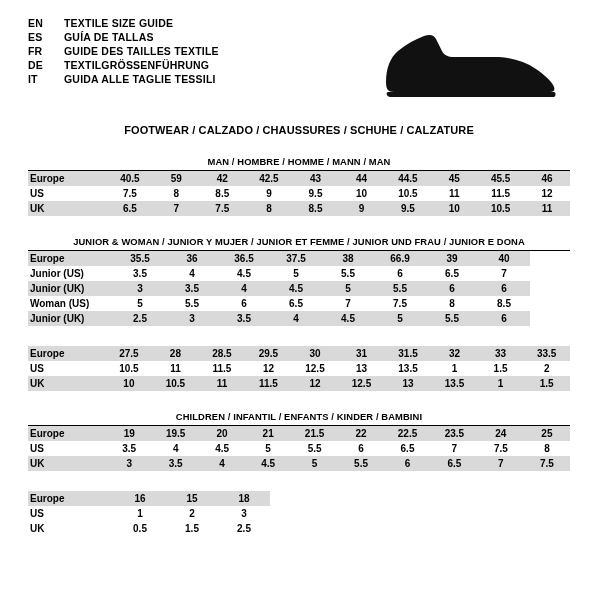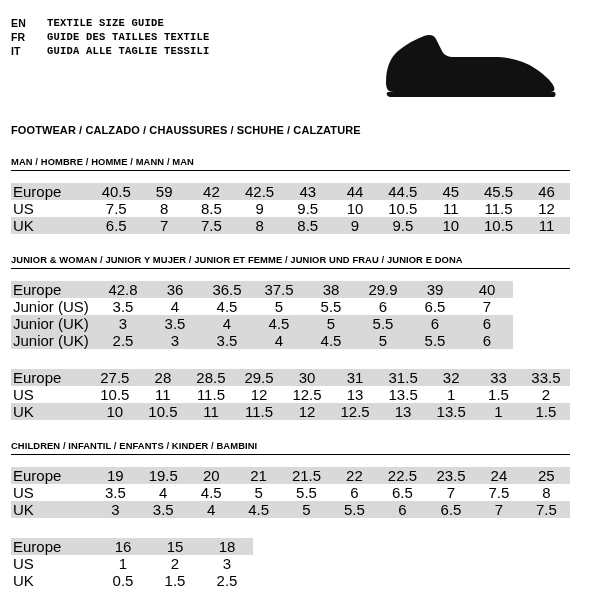--- a/index.html
+++ b/index.html
@@ -12,21 +12,21 @@
     height: 600px;
     font-family: "Liberation Sans", sans-serif;
     color: #000000;
     position: relative;
     overflow: hidden;
   }
   .page {
     width: 592px;
     height: 600px;
     box-sizing: border-box;
-    padding: 18px 22px 0 11px;
+    padding: 18px 22px 0 28px;
     position: relative;
   }
   
   .header {
     position: relative;
     height: 100px;
   }
   .lang-table {
     border-collapse: collapse;
     font-size: 10.5px;
@@ -38,55 +38,57 @@
     white-space: nowrap;
   }
   .lang-code {
     width: 36px;
     font-weight: bold;
     letter-spacing: 0.2px;
   }
   .lang-name {
     font-weight: bold;
     letter-spacing: 0.2px;
-    font-family: Liberation Mono, monospace;
   }
   .shoe-wrap {
     position: absolute;
     right: 2px;
     top: 6px;
     width: 200px;
     height: 82px;
   }
   .shoe-wrap svg { display: block; }
 
   .cat-title {
     font-size: 11px;
     font-weight: bold;
     letter-spacing: 0.1px;
     margin-top: 6px;
     margin-bottom: 0;
+    text-align: center;
   }
 
   
   .group {
     margin-top: 20px;
   }
   .group-title {
     font-size: 9.4px;
     font-weight: bold;
     letter-spacing: 0.1px;
     padding-bottom: 3px;
     border-bottom: 1px solid #000;
-    margin-bottom: 12px;
+    margin-bottom: 0;
+    text-align: center;
   }
   table.sizes {
     border-collapse: collapse;
-    font-size: 15px;
+    font-size: 10px;
     table-layout: fixed;
+    font-weight: bold;
   }
   table.sizes td {
     height: 15px;
     padding: 0;
     vertical-align: middle;
     text-align: center;
     white-space: nowrap;
   }
   table.sizes td.lbl {
     text-align: left;
@@ -106,22 +108,30 @@
 <div class="page">
 
   <div class="header">
     <table class="lang-table">
       <tbody>
         <tr>
           <td class="lang-code">EN</td>
           <td class="lang-name">TEXTILE SIZE GUIDE</td>
         </tr>
         <tr>
+          <td class="lang-code">ES</td>
+          <td class="lang-name">GUÍA DE TALLAS</td>
+        </tr>
+        <tr>
           <td class="lang-code">FR</td>
           <td class="lang-name">GUIDE DES TAILLES TEXTILE</td>
+        </tr>
+        <tr>
+          <td class="lang-code">DE</td>
+          <td class="lang-name">TEXTILGRÖSSENFÜHRUNG</td>
         </tr>
         <tr>
           <td class="lang-code">IT</td>
           <td class="lang-name">GUIDA ALLE TAGLIE TESSILI</td>
         </tr>
       </tbody>
     </table>
 
     <div class="shoe-wrap">
       <svg viewBox="0 0 200 82" width="200" height="82" aria-hidden="true">
@@ -204,26 +214,26 @@
           <col class="w-cell">
           <col class="w-cell">
           <col class="w-cell">
           <col class="w-cell">
           <col class="w-cell">
           <col class="w-cell">
       </colgroup>
       <tbody>
         <tr class="shade">
           <td class="lbl">Europe</td>
-          <td>42.8</td>
+          <td>35.5</td>
           <td>36</td>
           <td>36.5</td>
           <td>37.5</td>
           <td>38</td>
-          <td>29.9</td>
+          <td>66.9</td>
           <td>39</td>
           <td>40</td>
         </tr>
         <tr>
           <td class="lbl">Junior (US)</td>
           <td>3.5</td>
           <td>4</td>
           <td>4.5</td>
           <td>5</td>
           <td>5.5</td>
@@ -234,20 +244,31 @@
         <tr class="shade">
           <td class="lbl">Junior (UK)</td>
           <td>3</td>
           <td>3.5</td>
           <td>4</td>
           <td>4.5</td>
           <td>5</td>
           <td>5.5</td>
           <td>6</td>
           <td>6</td>
+        </tr>
+        <tr>
+          <td class="lbl">Woman (US)</td>
+          <td>5</td>
+          <td>5.5</td>
+          <td>6</td>
+          <td>6.5</td>
+          <td>7</td>
+          <td>7.5</td>
+          <td>8</td>
+          <td>8.5</td>
         </tr>
         <tr class="shade">
           <td class="lbl">Junior (UK)</td>
           <td>2.5</td>
           <td>3</td>
           <td>3.5</td>
           <td>4</td>
           <td>4.5</td>
           <td>5</td>
           <td>5.5</td>

